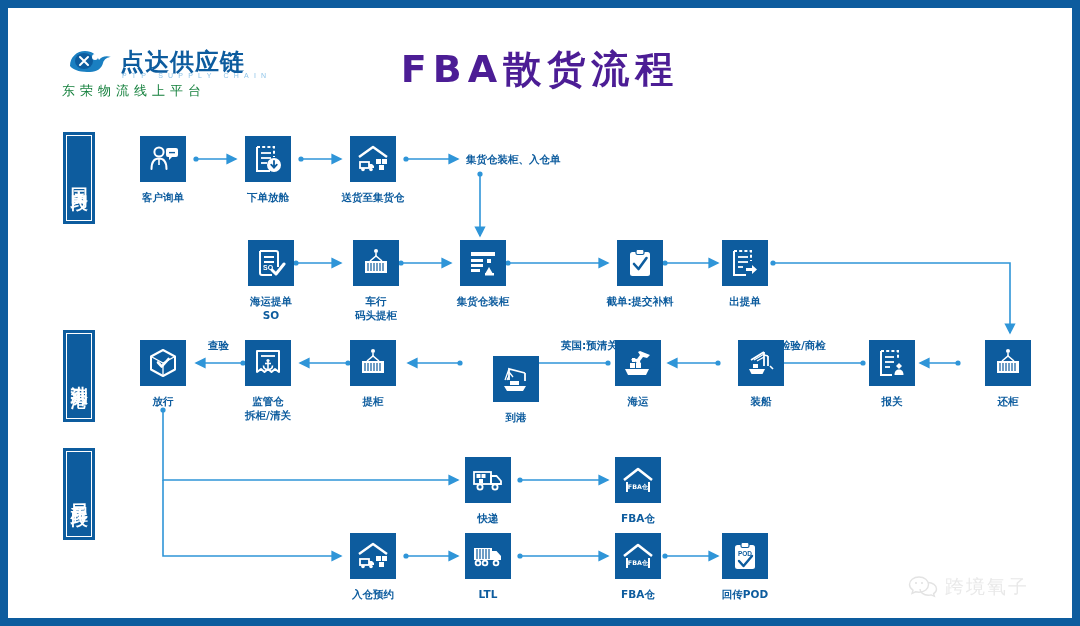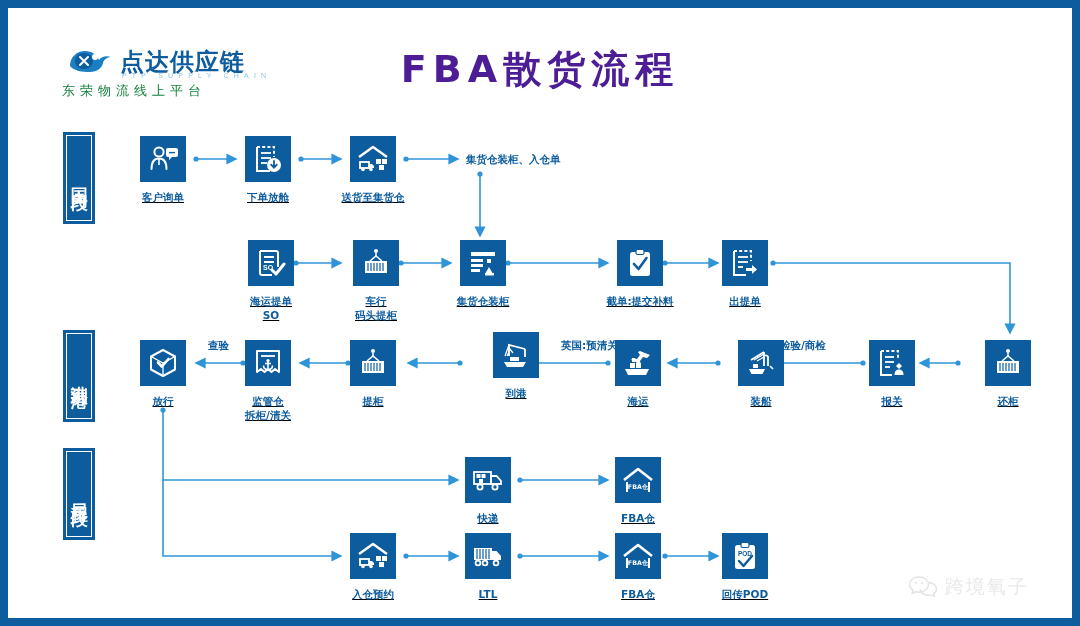--- a/index.html
+++ b/index.html
@@ -55,21 +55,21 @@
     display:flex;align-items:center;justify-content:center;
     letter-spacing:2px;
     line-height:1.15;
   }
   .seclabel span{
     writing-mode:vertical-rl;
     text-orientation:upright;
     letter-spacing:3px;
   }
   
-  .node{position:absolute;width:52px;text-decoration:underline;}
+  .node{position:absolute;width:52px;}
   .node .box{
     width:46px;height:46px;
     background:#0d5c9e;
     display:flex;align-items:center;justify-content:center;
   }
   .node .cap{
     margin-top:8px;
     width:120px;margin-left:-37px;
     text-align:center;
     font-size:10.5px;color:#0d5c9e;font-weight:bold;
@@ -351,21 +351,21 @@
           <line x1="13" y1="15" x2="13" y2="23"></line>
           <line x1="16" y1="15" x2="16" y2="23"></line>
           <line x1="19" y1="15" x2="19" y2="23"></line>
           <line x1="22" y1="15" x2="22" y2="23"></line>
         </g>
       </svg>
     </div>
     <div class="cap">提柜</div>
   </div>
 
-  <div class="node" style="left:457px;top:324px;padding-left:28px;">
+  <div class="node" style="left:457px;top:348px;padding-left:28px;">
     <div class="box">
       <svg width="30" height="30" viewBox="0 0 30 30">
         <path d="M8 16 L8 5 L24 9" fill="none" stroke="#fff" stroke-width="1.8"></path>
         <line x1="24" y1="9" x2="24" y2="17" stroke="#fff" stroke-width="1.8"></line>
         <path d="M8 5 L4 16 M8 8 L12 13 M8 12 L6 16" stroke="#fff" stroke-width="1.3" fill="none"></path>
         <rect x="9" y="17" width="9" height="4" fill="#fff"></rect>
         <path d="M3 22 h22 l-3 5 h-16 z" fill="#fff"></path>
       </svg>
     </div>
     <div class="cap">到港</div>

